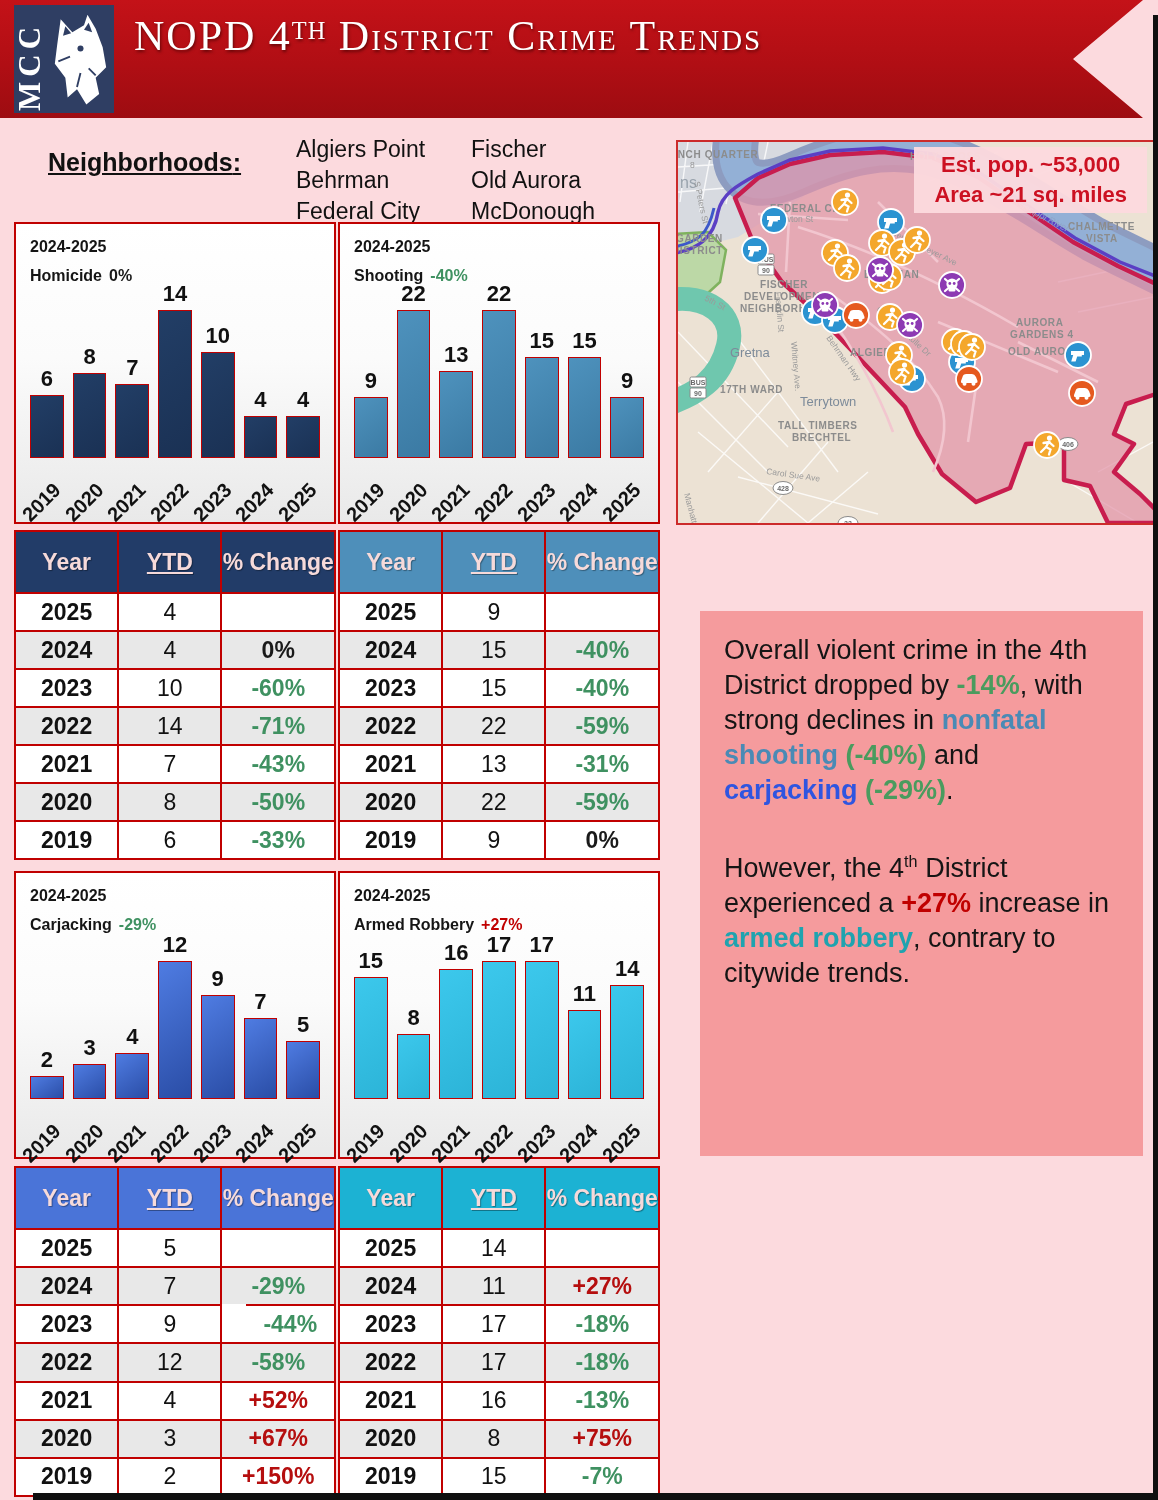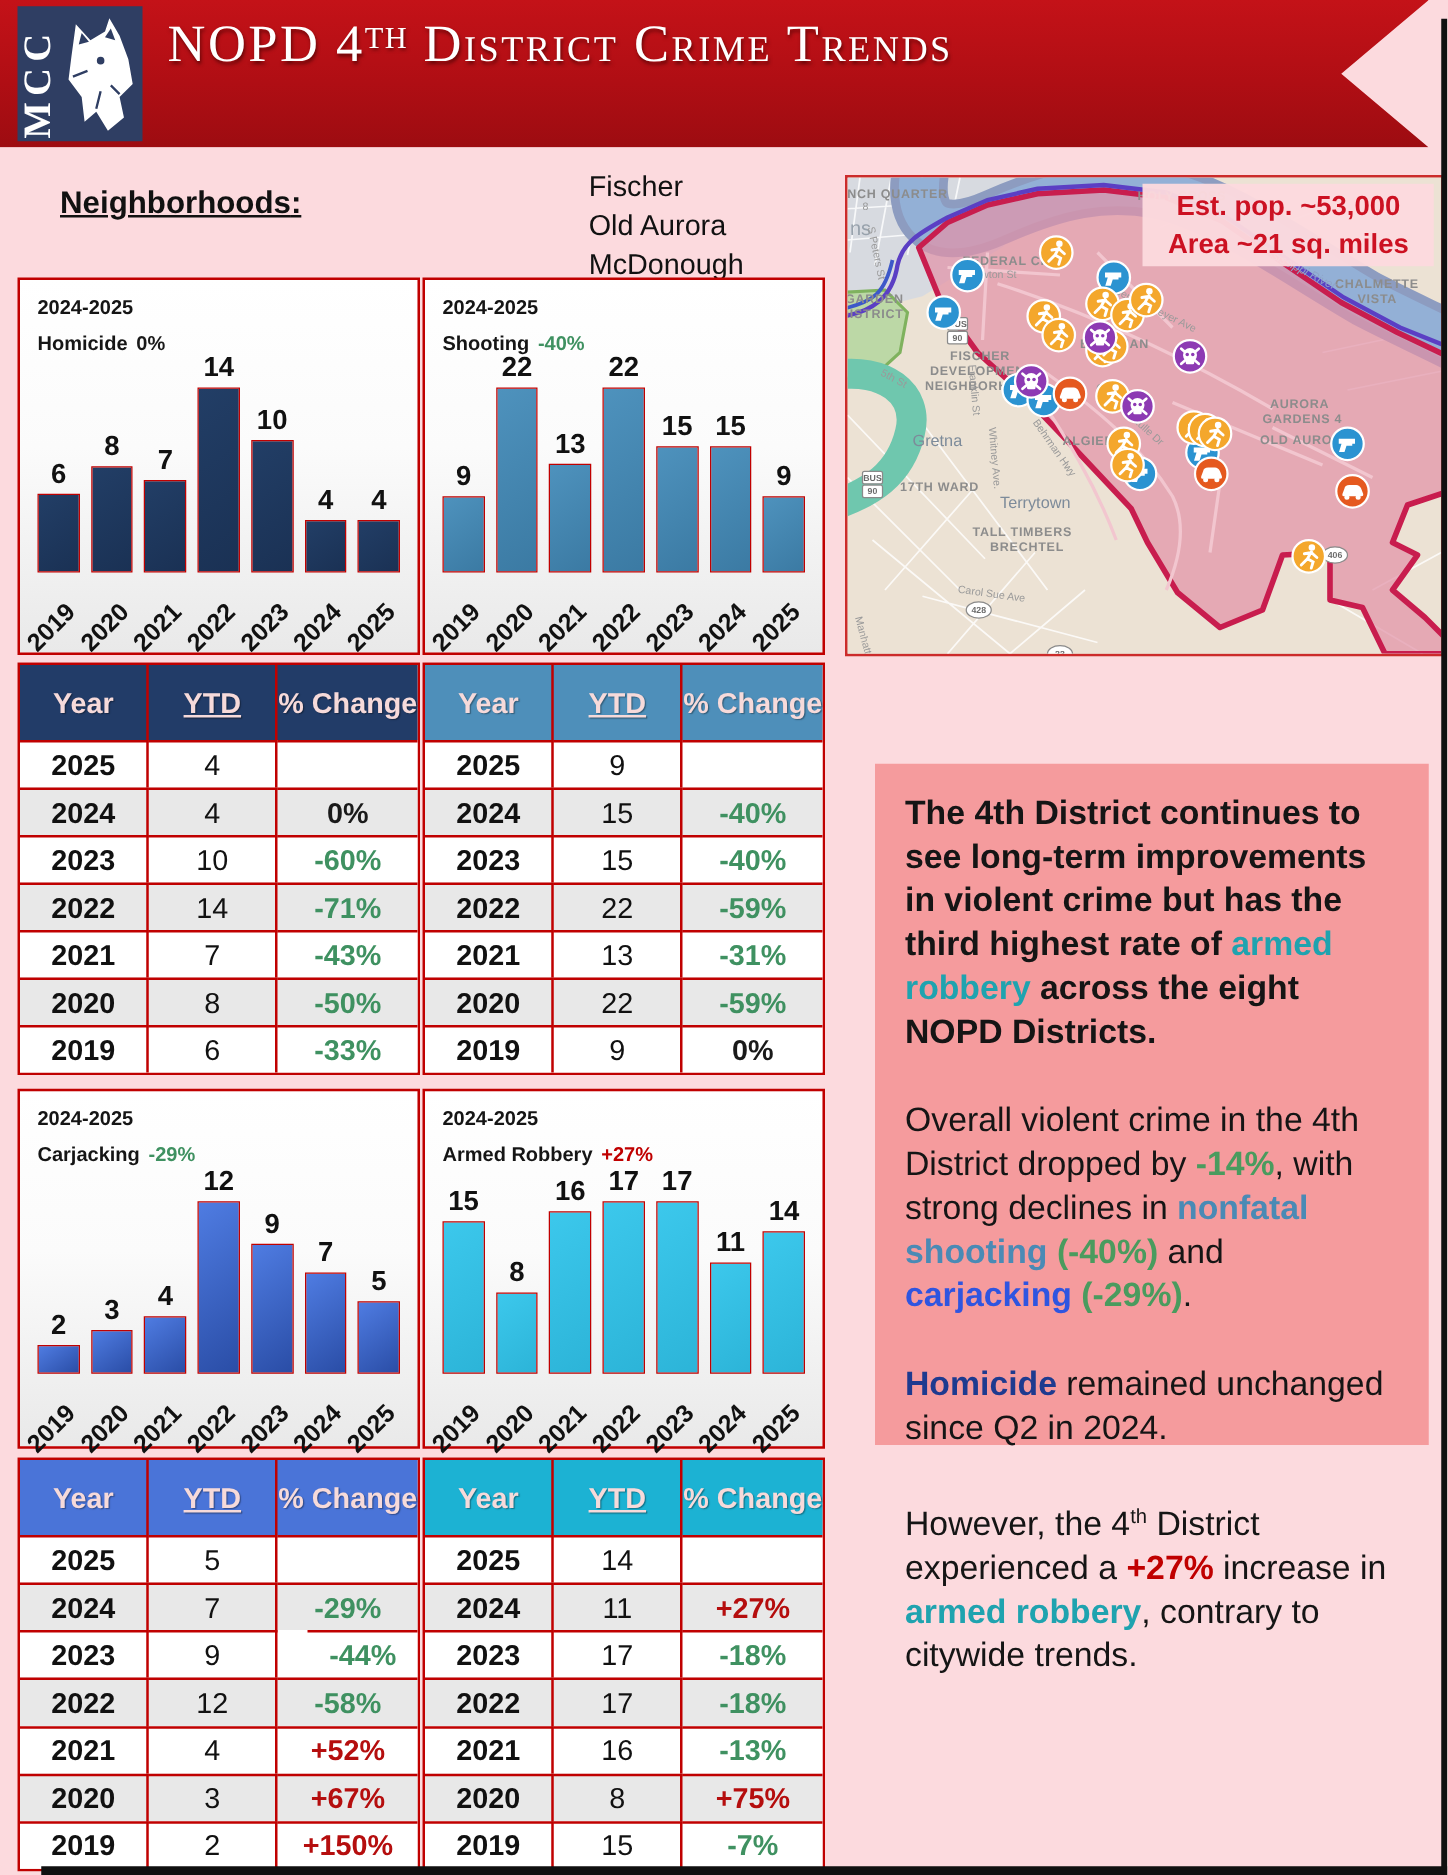--- a/index.html
+++ b/index.html
@@ -96,20 +96,25 @@
         <circle cx="33" cy="31" r="2.6" fill="#2f3e63"></circle>
         <path d="M14,42 L24,38 M46,54 L40,48 M30,64 L33,52" stroke="#2f3e63" stroke-width="1.6" fill="none"></path>
       </svg>
     </div>
     <div class="banner-titles">
       <div class="banner-title"><span>NOPD 4</span><sup>TH</sup><span> District Crime Trends</span></div>
     </div>
   </div>
 
   <div class="neigh-label">Neighborhoods</div>
+  <div class="neigh-col neigh-col1">
+      <div>Algiers Point</div>
+      <div>Behrman</div>
+      <div>Federal City</div>
+    </div>
   <div class="neigh-col neigh-col2">
       <div>Fischer</div>
       <div>Old Aurora</div>
       <div>McDonough</div>
     </div>
 
   <div class="panel chart-panel" style="left:14px;top:222px;width:322px;height:302px;">
     <div class="ctitle">
       <div class="ct1">2024-2025</div>
       <div class="ct2"><span class="ct2-label">Homicide</span><span class="ct2-pct" style="color: rgb(26, 26, 26);">0%</span></div>
@@ -702,21 +707,19 @@
           </g>
         </g>
     </svg>
     <div class="map-note">
       <div>Est. pop. ~53,000</div>
       <div>Area ~21 sq. miles</div>
     </div>
   </div>
 
   <div class="narrative">
-      <p class="np b"><span>The 4th District continues to see long-term improvements in violent crime but has the third highest rate of </span><span style="color: rgb(31, 163, 175);">armed robbery</span><span> across the eight NOPD Districts.</span></p>
       <p class="np"><span>Overall violent crime in the 4th District dropped by </span><span style="color: rgb(74, 155, 94); font-weight: 700;">-14%</span><span>, with strong declines in </span><span style="color: rgb(74, 138, 181); font-weight: 700;">nonfatal shooting</span><span> </span><span style="color: rgb(74, 155, 94); font-weight: 700;">(-40%)</span><span> and </span><span style="color: rgb(47, 85, 224); font-weight: 700;">carjacking</span><span> </span><span style="color: rgb(74, 155, 94); font-weight: 700;">(-29%)</span><span>.</span></p>
-      <p class="np"><span style="color: rgb(30, 58, 143); font-weight: 700;">Homicide</span><span> remained unchanged since Q2 in 2024.</span></p>
       <p class="np"><span>However, the 4</span><sup>th</sup><span> District experienced a </span><span style="color: rgb(192, 0, 0); font-weight: 700;">+27%</span><span> increase in </span><span style="color: rgb(31, 163, 175); font-weight: 700;">armed robbery</span><span>, contrary to citywide trends.</span></p>
     </div>
 
   <div class="edge-right"></div>
   <div class="edge-bottom"></div>
 </div>
 
 </body></html>

